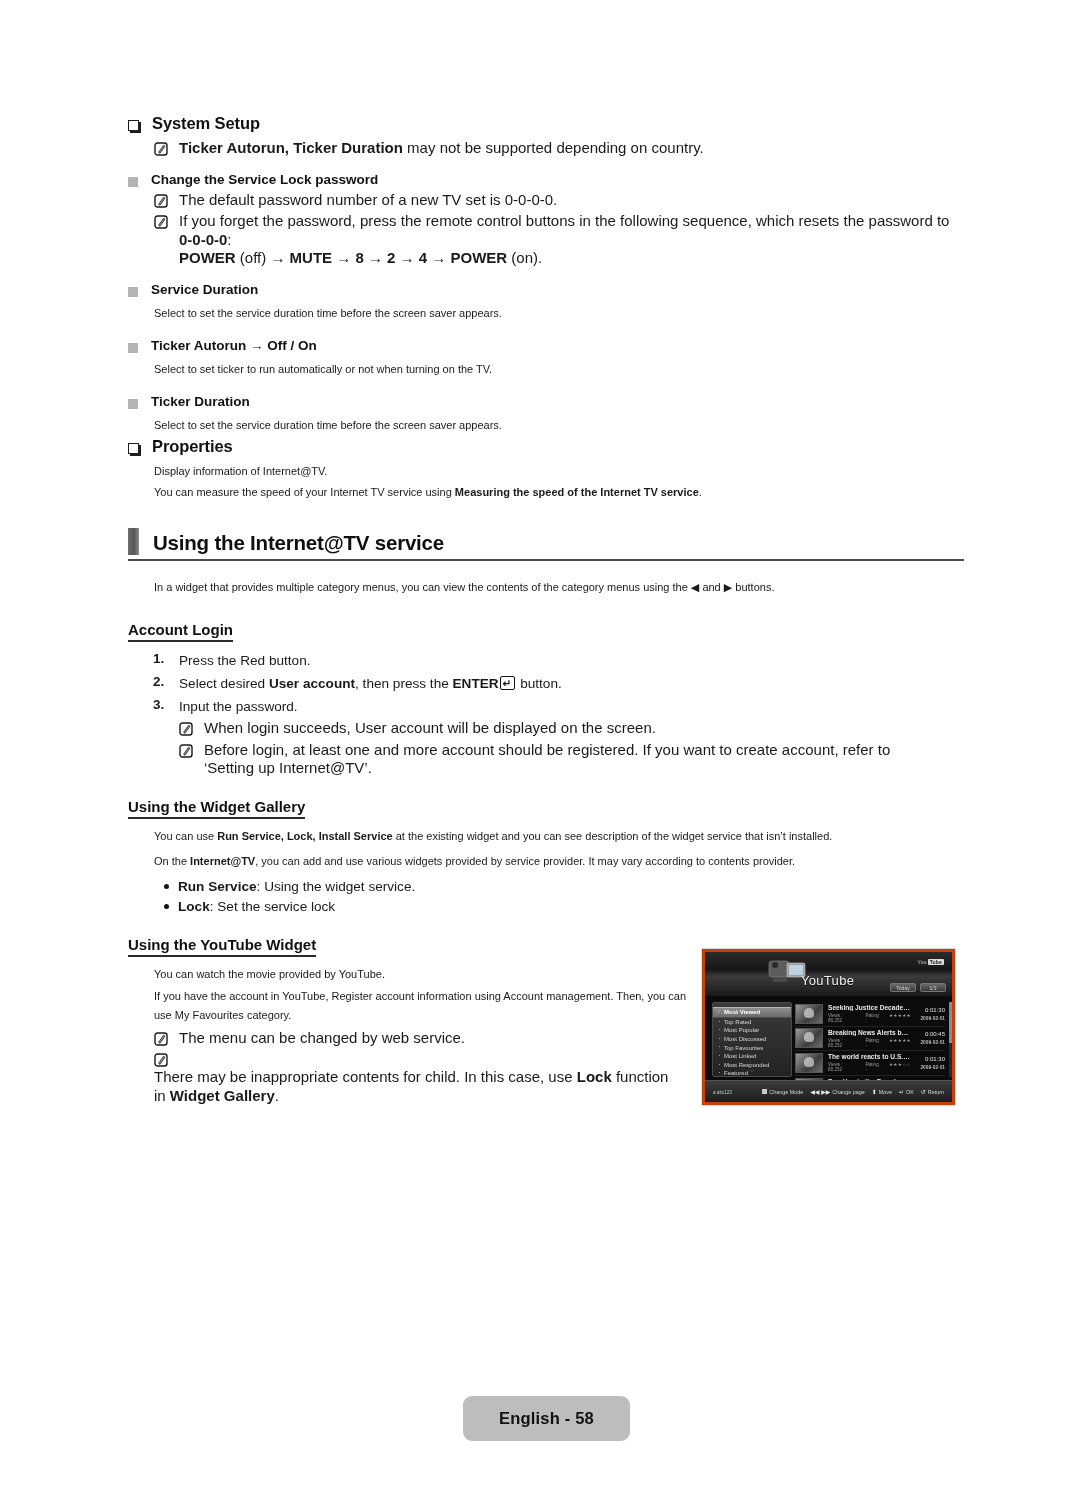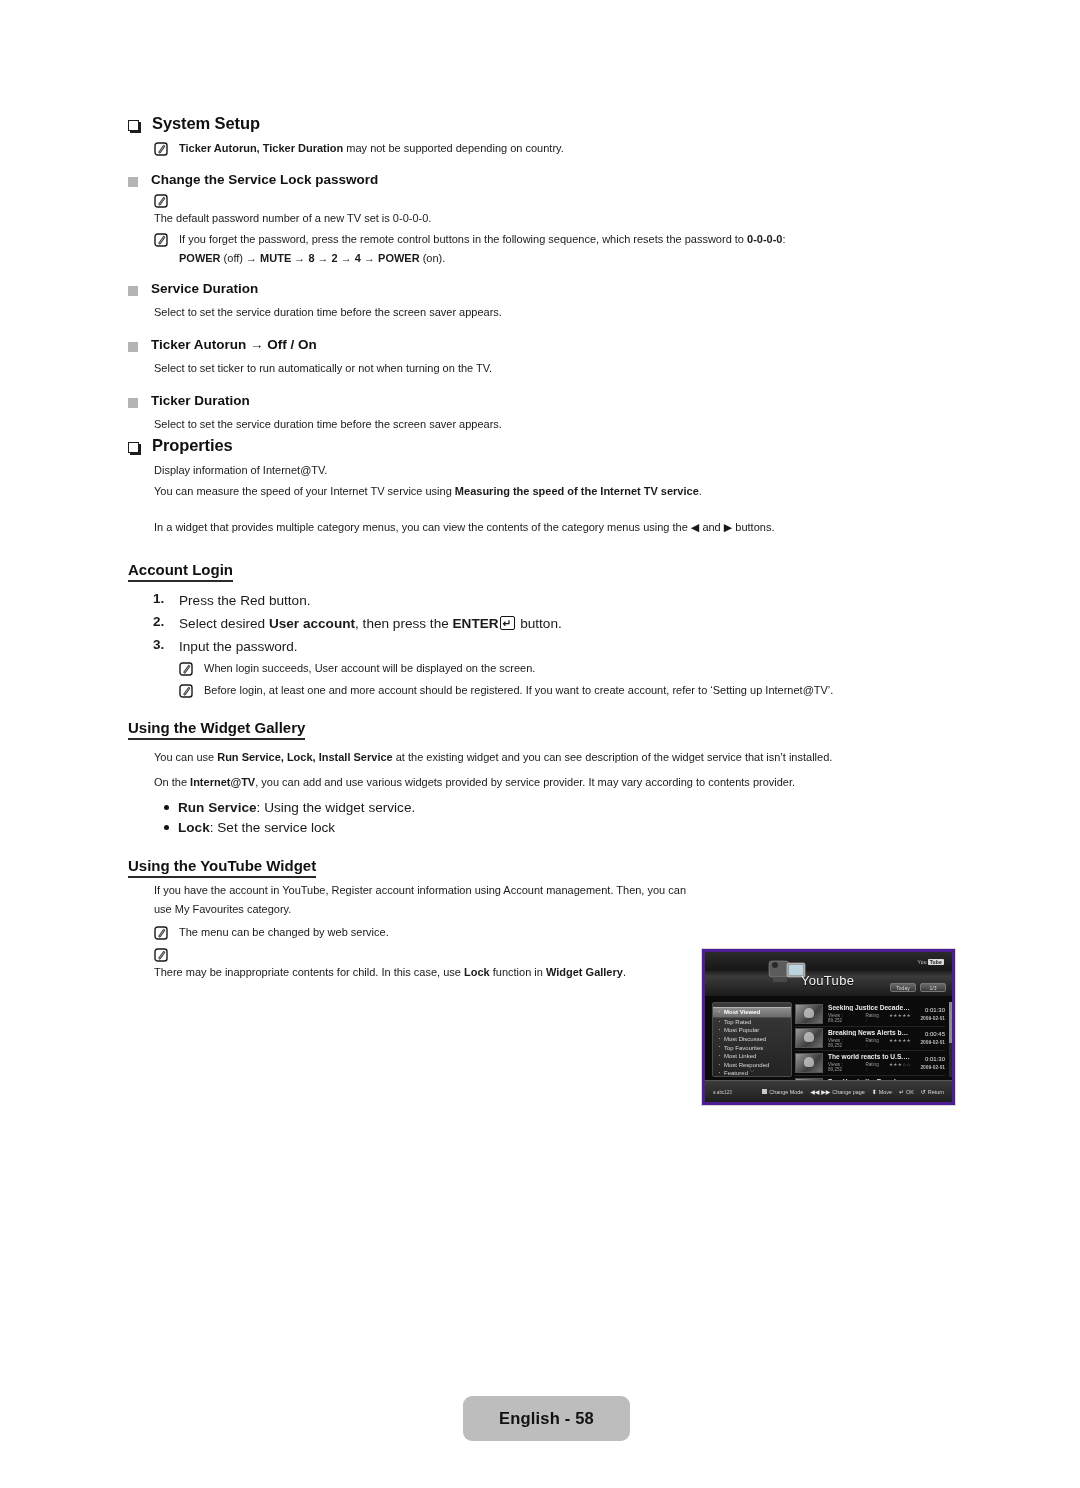--- a/index.html
+++ b/index.html
@@ -35,21 +35,21 @@
   .sq-grey {
     width:10px; height:10px; flex:0 0 10px;
     background:#b4b4b4; margin-top:5px; margin-right:13px;
   }
   .sub-title { font-size:13.5px; font-weight:bold; color:#121212; }
 
   
   .note-row { display:flex; align-items:flex-start; }
   .note-icon { flex:0 0 15px; width:15px; height:14px; margin-top:3px; margin-right:10px; }
   .note-icon svg { display:block; }
-  .note-text { font-size:11px; line-height:18.5px; }
+  .note-text { font-size:15px; line-height:18.5px; }
 
   
   .ind-1 { margin-left:25px; }
   .ind-2 { margin-left:26px; }
   .ind-note { margin-left:26px; }
 
   
   .section-head { margin-top:26px; position:relative; }
   .section-head .bar-wrap { display:flex; align-items:flex-end; }
   .section-head .vbar {
@@ -80,21 +80,21 @@
   
   .keybox {
     display:inline-block; border:1.6px solid #141414; border-radius:2px;
     padding:0 3px 0 2px; font-size:10.5px; line-height:12px; vertical-align:1px;
     margin:0 1px; font-weight:bold;
   }
 
   
   .tvshot {
     position:absolute; left:697px; top:948px; width:255px; height:158px;
-    background:#4c1d95; border:1px solid #d8d8d8;
+    background:#c2410c; border:1px solid #d8d8d8;
     overflow:hidden;
   }
   .tv-inner { position:absolute; inset:3px; background:#0b0b0b; overflow:hidden; }
   .tv-head {
     position:absolute; left:0; top:0; right:0; height:44px;
     background:linear-gradient(to bottom,#2b2b2b 0%,#171717 40%,#3b3b3b 55%,#1a1a1a 100%);
   }
   .tv-title {
     position:absolute; left:96px; top:21px; color:#f2f2f2;
     font-size:13px; letter-spacing:0.3px;
@@ -192,21 +192,21 @@
         <b>Ticker Autorun, Ticker Duration</b><span> may not be supported depending on country.</span>
       </div>
     </div>
 
     
     <div class="sub-row" style="margin-top:14px;">
       <div class="sq-grey"></div>
       <div class="sub-title">Change the Service Lock password</div>
     </div>
 
-    <div class="note-row ind-note" style="margin-top:4px;flex-direction:column;">
+    <div class="note-row ind-note" style="margin-top:4px;">
       <div class="note-icon">
         <svg width="15" height="14" viewBox="0 0 15 14">
             <rect x="1" y="1" width="12" height="12" rx="2.5" fill="none" stroke="#1a1a1a" stroke-width="1.4"></rect>
             <path d="M4.6 10.3 L9.6 3.2 L11 4.2 L6 11.3 Z" fill="#9a9a9a" stroke="#1a1a1a" stroke-width="0.8"></path>
           </svg>
       </div>
       <div class="note-text">The default password number of a new TV set is 0-0-0-0.</div>
     </div>
 
     <div class="note-row ind-note" style="margin-top:3px;">
@@ -249,20 +249,27 @@
     <div class="sec-row" style="">
       <div class="sq-open"></div>
       <div class="sec-title">Properties</div>
     </div>
     <div class="body-text ind-2" style="margin-top:6px;">Display information of Internet@TV.</div>
     <div class="body-text ind-2" style="margin-top:2px;">
       <span>You can measure the speed of your Internet TV service using </span><b>Measuring the speed of the Internet TV service</b><span>.</span>
     </div>
 
     
+    <div class="section-head">
+      <div class="bar-wrap">
+        <div class="vbar"></div>
+        <div class="htitle">Using the Internet@TV service</div>
+      </div>
+      <div class="rule"></div>
+    </div>
 
     <div class="body-text ind-2" style="margin-top:17px;">
       <span>In a widget that provides multiple category menus, you can view the contents of the category menus using the </span><span>◀</span><span> and </span><span>▶</span><span> buttons.</span>
     </div>
 
     
     <div class="uhead" style="margin-top:24px;">Account Login</div>
 
     <div class="num-row ind-1" style="margin-top:9px;">
       <div class="num">1.</div>
@@ -323,20 +330,21 @@
         <div class="dot">
             <i></i>
           </div>
         <div class="dot-text"><b>Lock</b><span>: Set the service lock</span></div>
       </div>
     </div>
 
     
     <div class="uhead" style="margin-top:20px;">Using the YouTube Widget</div>
 
+    <div class="body-text ind-2" style="margin-top:8px; max-width:545px;">You can watch the movie provided by YouTube.</div>
     <div class="body-text ind-2" style="margin-top:3px; max-width:545px;">If you have the account in YouTube, Register account information using Account management. Then, you can use My Favourites category.</div>
 
     <div class="note-row ind-note" style="margin-top:4px;">
       <div class="note-icon">
         <svg width="15" height="14" viewBox="0 0 15 14">
             <rect x="1" y="1" width="12" height="12" rx="2.5" fill="none" stroke="#1a1a1a" stroke-width="1.4"></rect>
             <path d="M4.6 10.3 L9.6 3.2 L11 4.2 L6 11.3 Z" fill="#9a9a9a" stroke="#1a1a1a" stroke-width="0.8"></path>
           </svg>
       </div>
       <div class="note-text">The menu can be changed by web service.</div>

